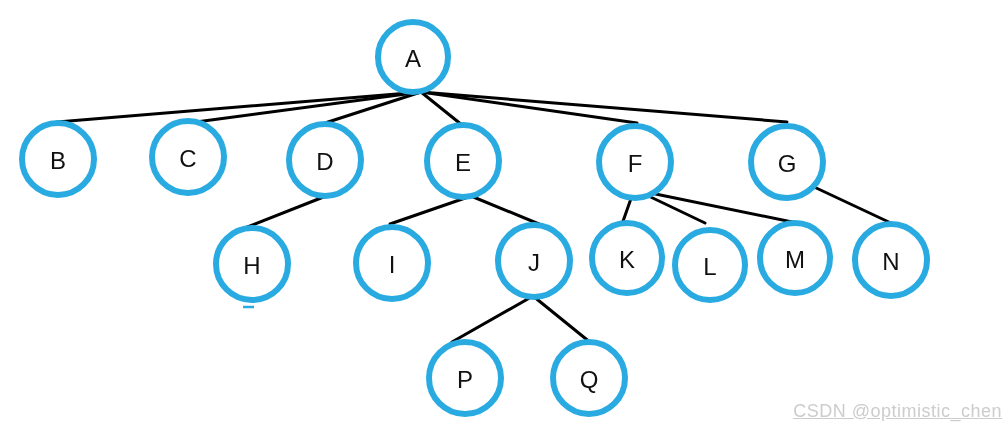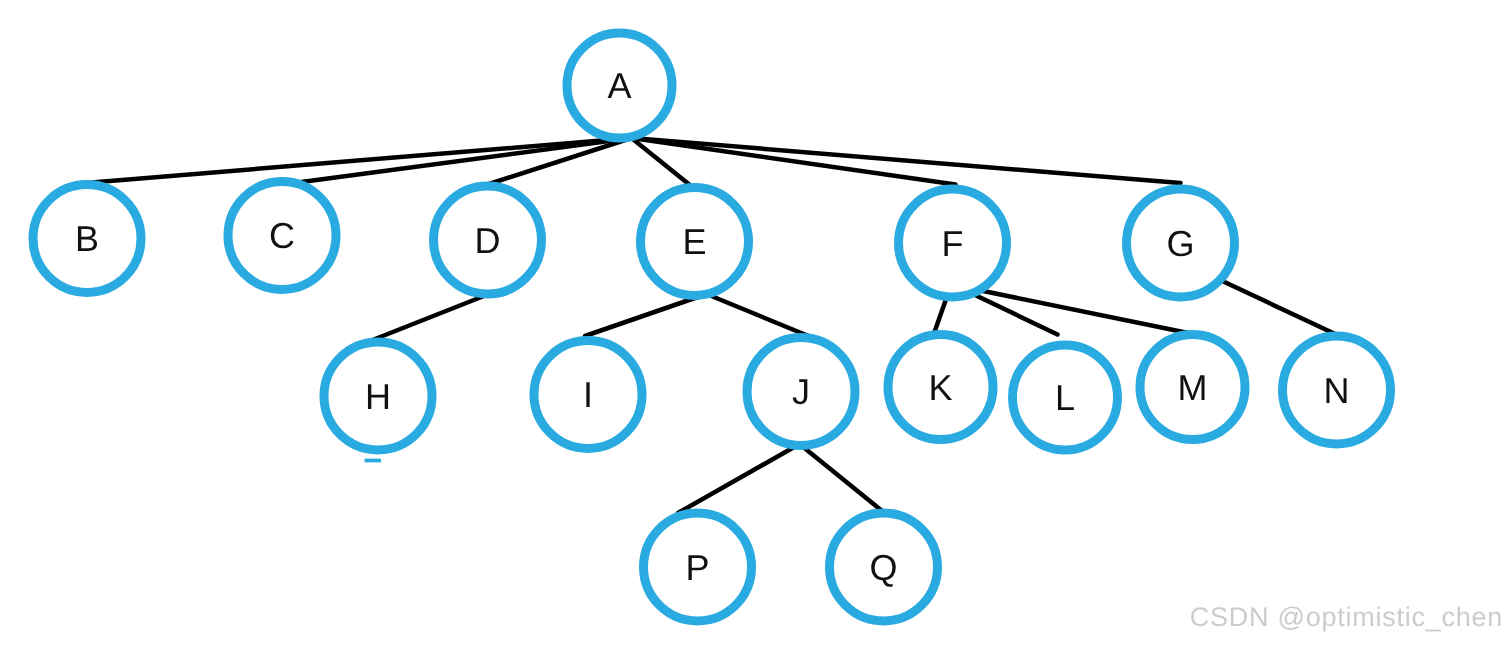--- a/index.html
+++ b/index.html
@@ -115,14 +115,14 @@
       </g>
       <g>
         <circle cx="465" cy="378" r="36" fill="#ffffff" stroke="#29ABE2" stroke-width="6"></circle>
         <text x="465" y="378" text-anchor="middle" dominant-baseline="central" dy="1" fill="#111111" font-size="24">P</text>
       </g>
       <g>
         <circle cx="589" cy="378" r="36" fill="#ffffff" stroke="#29ABE2" stroke-width="6"></circle>
         <text x="589" y="378" text-anchor="middle" dominant-baseline="central" dy="1" fill="#111111" font-size="24">Q</text>
       </g>
     </svg>
-  <div class="watermark" style="color: rgb(204, 204, 204);">CSDN @optimistic_chen</div>
+  <div class="watermark" style="color: rgb(204, 204, 204); text-decoration: underline;">CSDN @optimistic_chen</div>
 </div>
 
 </body></html>

